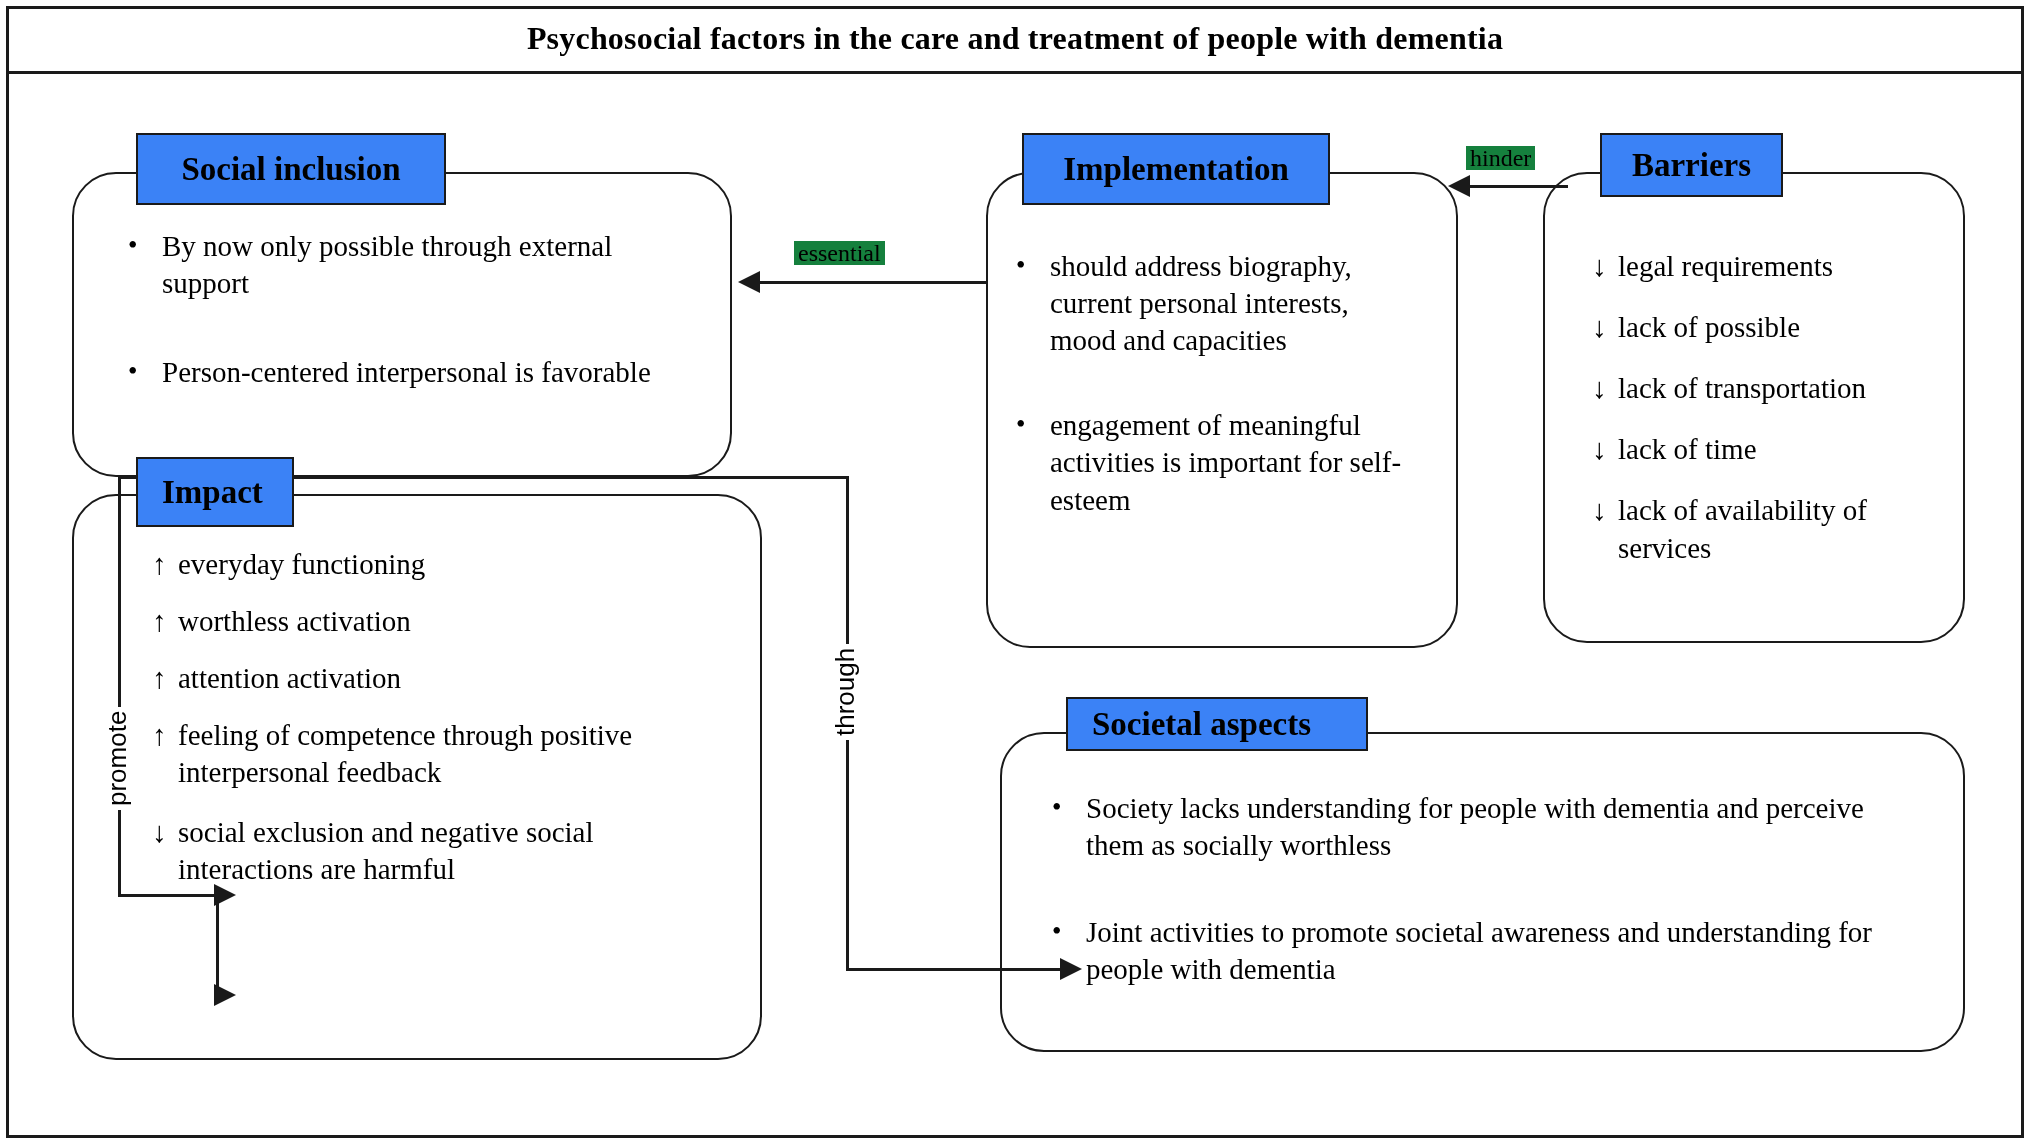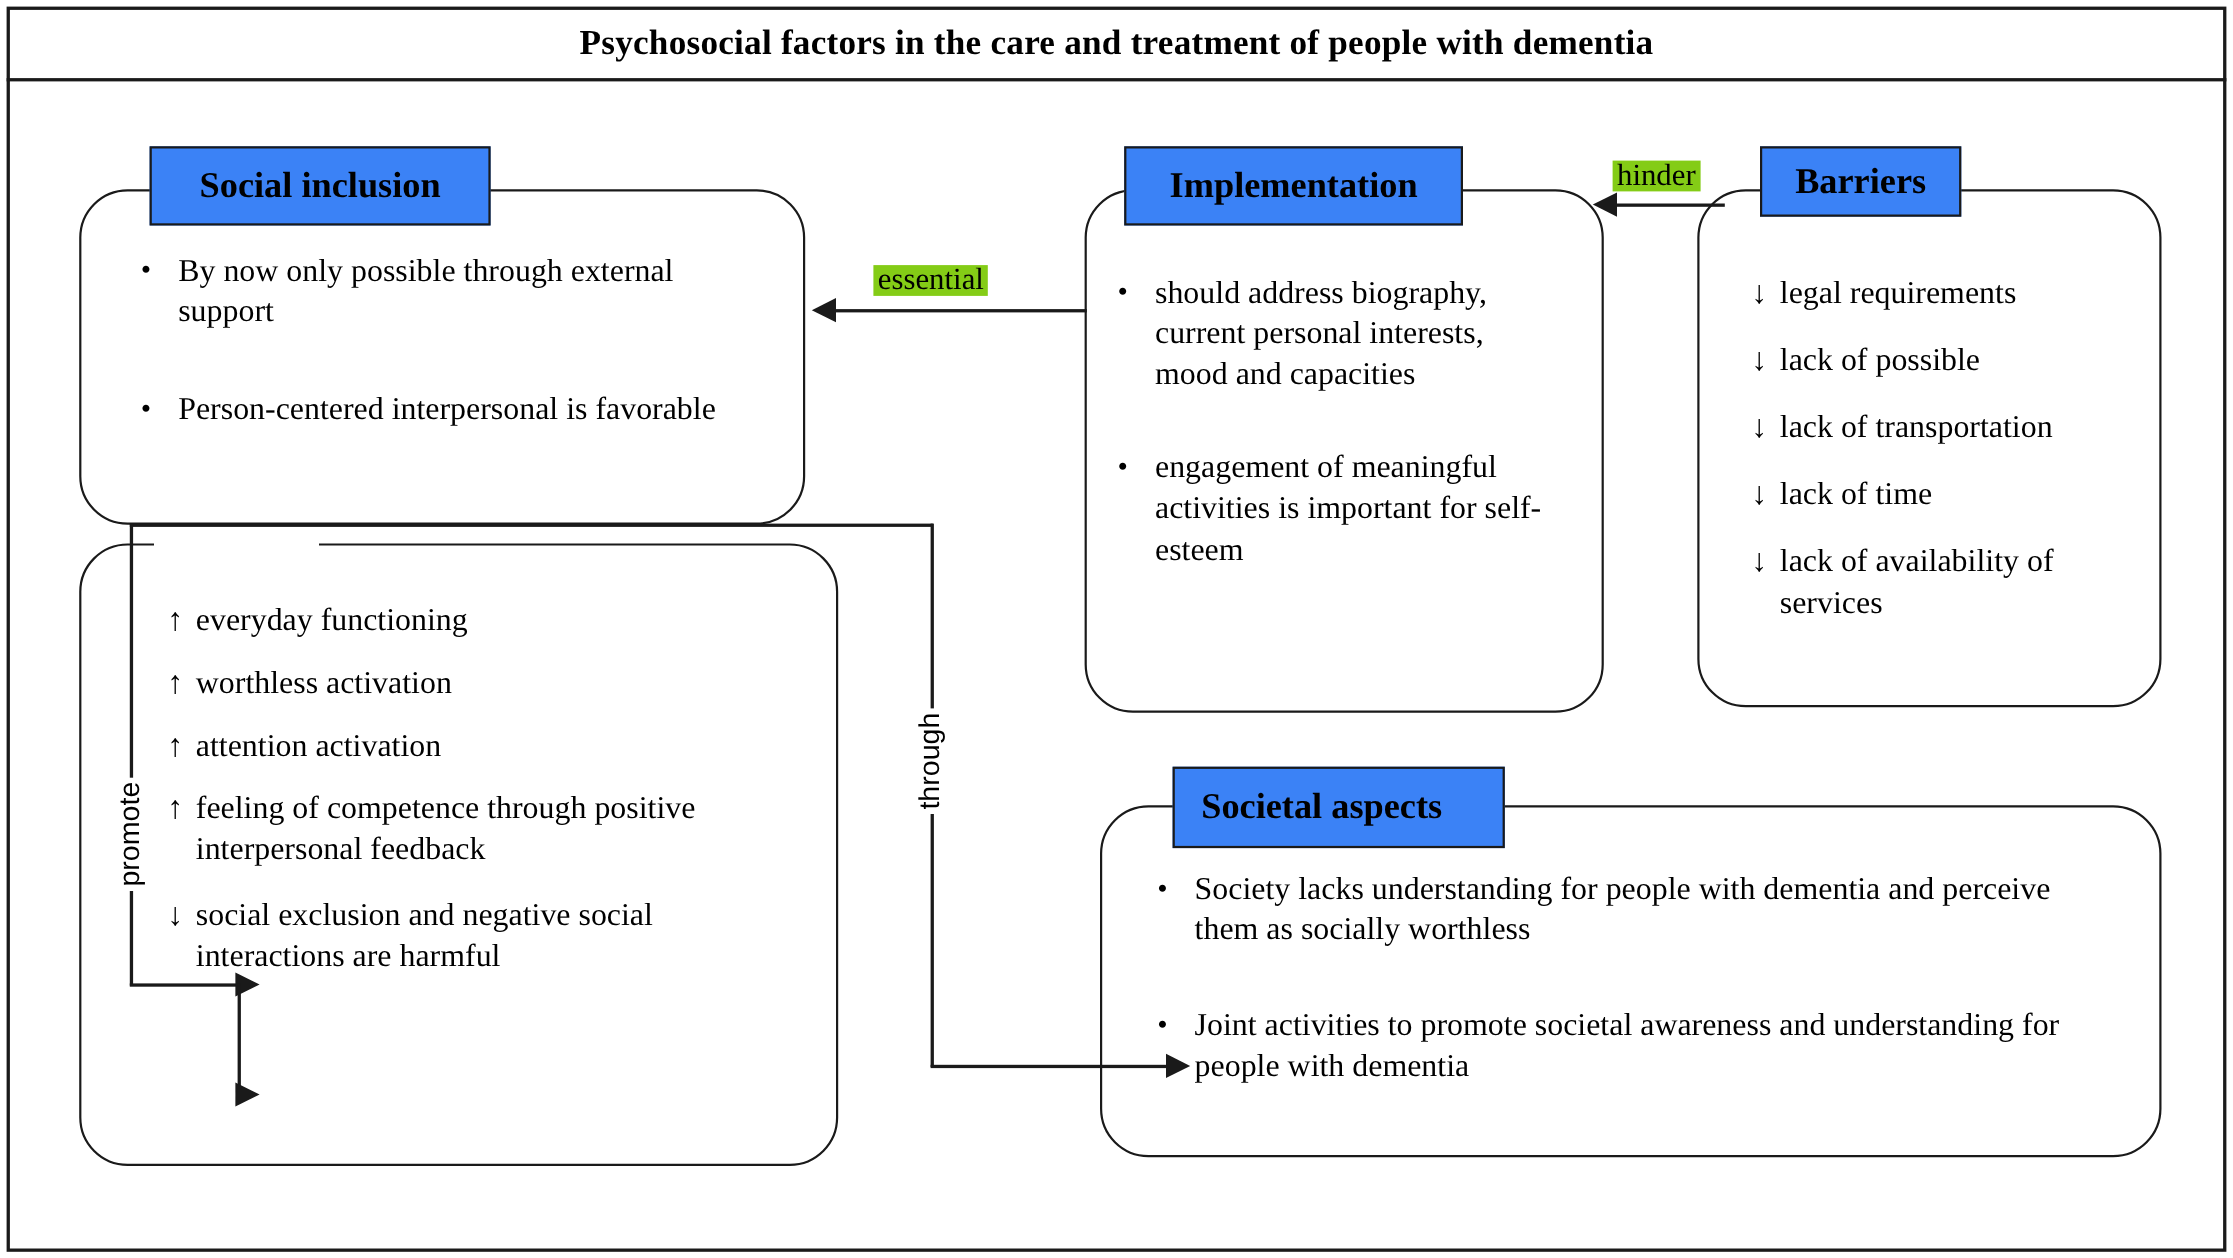--- a/index.html
+++ b/index.html
@@ -139,24 +139,24 @@
   .arrowhead-right {
     position: absolute;
     width: 0; height: 0;
     border-top: 11px solid transparent;
     border-bottom: 11px solid transparent;
     border-left: 22px solid #1a1a1a;
   }
 
   .edge-label {
     position: absolute;
-    font-size: 28px;
+    font-size: 24px;
     line-height: 1;
     white-space: nowrap;
-    background: #84cc16;
+    background: #15803d;
     padding: 0 4px;
     z-index: 4;
   }
   .edge-label-vert {
     position: absolute;
     font-family: "Liberation Sans", "DejaVu Sans", sans-serif;
     font-size: 26px;
     line-height: 1;
     white-space: nowrap;
     transform: rotate(-90deg);
@@ -231,20 +231,23 @@
       <span class="arrow-txt">lack of time</span>
     </div>
     <div class="arrow-item">
       <span class="arrow-sym">↓</span>
       <span class="arrow-txt">lack of availability of services</span>
     </div>
   </div>
 
   <div class="rbox" style="left:72px; top:494px; width:690px; height:566px;"></div>
   <div class="rbox-mask" style="left:140px; top:491px; width:150px;"></div>
+  <div class="plate plate-left" style="left:136px; top:457px; width:158px; height:70px;">
+    <span class="plate-text">Impact</span>
+  </div>
   <div class="blist" style="left:152px; top:546px; width:580px;">
     <div class="arrow-item" style="margin-bottom:20px;">
       <span class="arrow-sym">↑</span>
       <span class="arrow-txt">everyday functioning</span>
     </div>
     <div class="arrow-item" style="margin-bottom:20px;">
       <span class="arrow-sym">↑</span>
       <span class="arrow-txt">worthless activation</span>
     </div>
     <div class="arrow-item" style="margin-bottom:20px;">
@@ -256,21 +259,21 @@
       <span class="arrow-txt">feeling of competence through positive interpersonal feedback</span>
     </div>
     <div class="arrow-item">
       <span class="arrow-sym">↓</span>
       <span class="arrow-txt">social exclusion and negative social interactions are harmful</span>
     </div>
   </div>
 
   <div class="rbox" style="left:1000px; top:732px; width:965px; height:320px;"></div>
   <div class="rbox-mask" style="left:1070px; top:729px; width:295px;"></div>
-  <div class="plate plate-left" style="left:1066px; top:697px; width:302px; height:74px;">
+  <div class="plate plate-left" style="left:1066px; top:697px; width:302px; height:54px;">
     <span class="plate-text">Societal aspects</span>
   </div>
   <div class="blist" style="left:1052px; top:790px; width:840px;">
     <div class="bullet-item" style="margin-bottom:50px;">
       <span class="bullet-dot">•</span>
       <span class="bullet-txt">Society lacks understanding for people with dementia and perceive them as socially worthless</span>
     </div>
     <div class="bullet-item">
       <span class="bullet-dot">•</span>
       <span class="bullet-txt">Joint activities to promote societal awareness and understanding for people with dementia</span>

